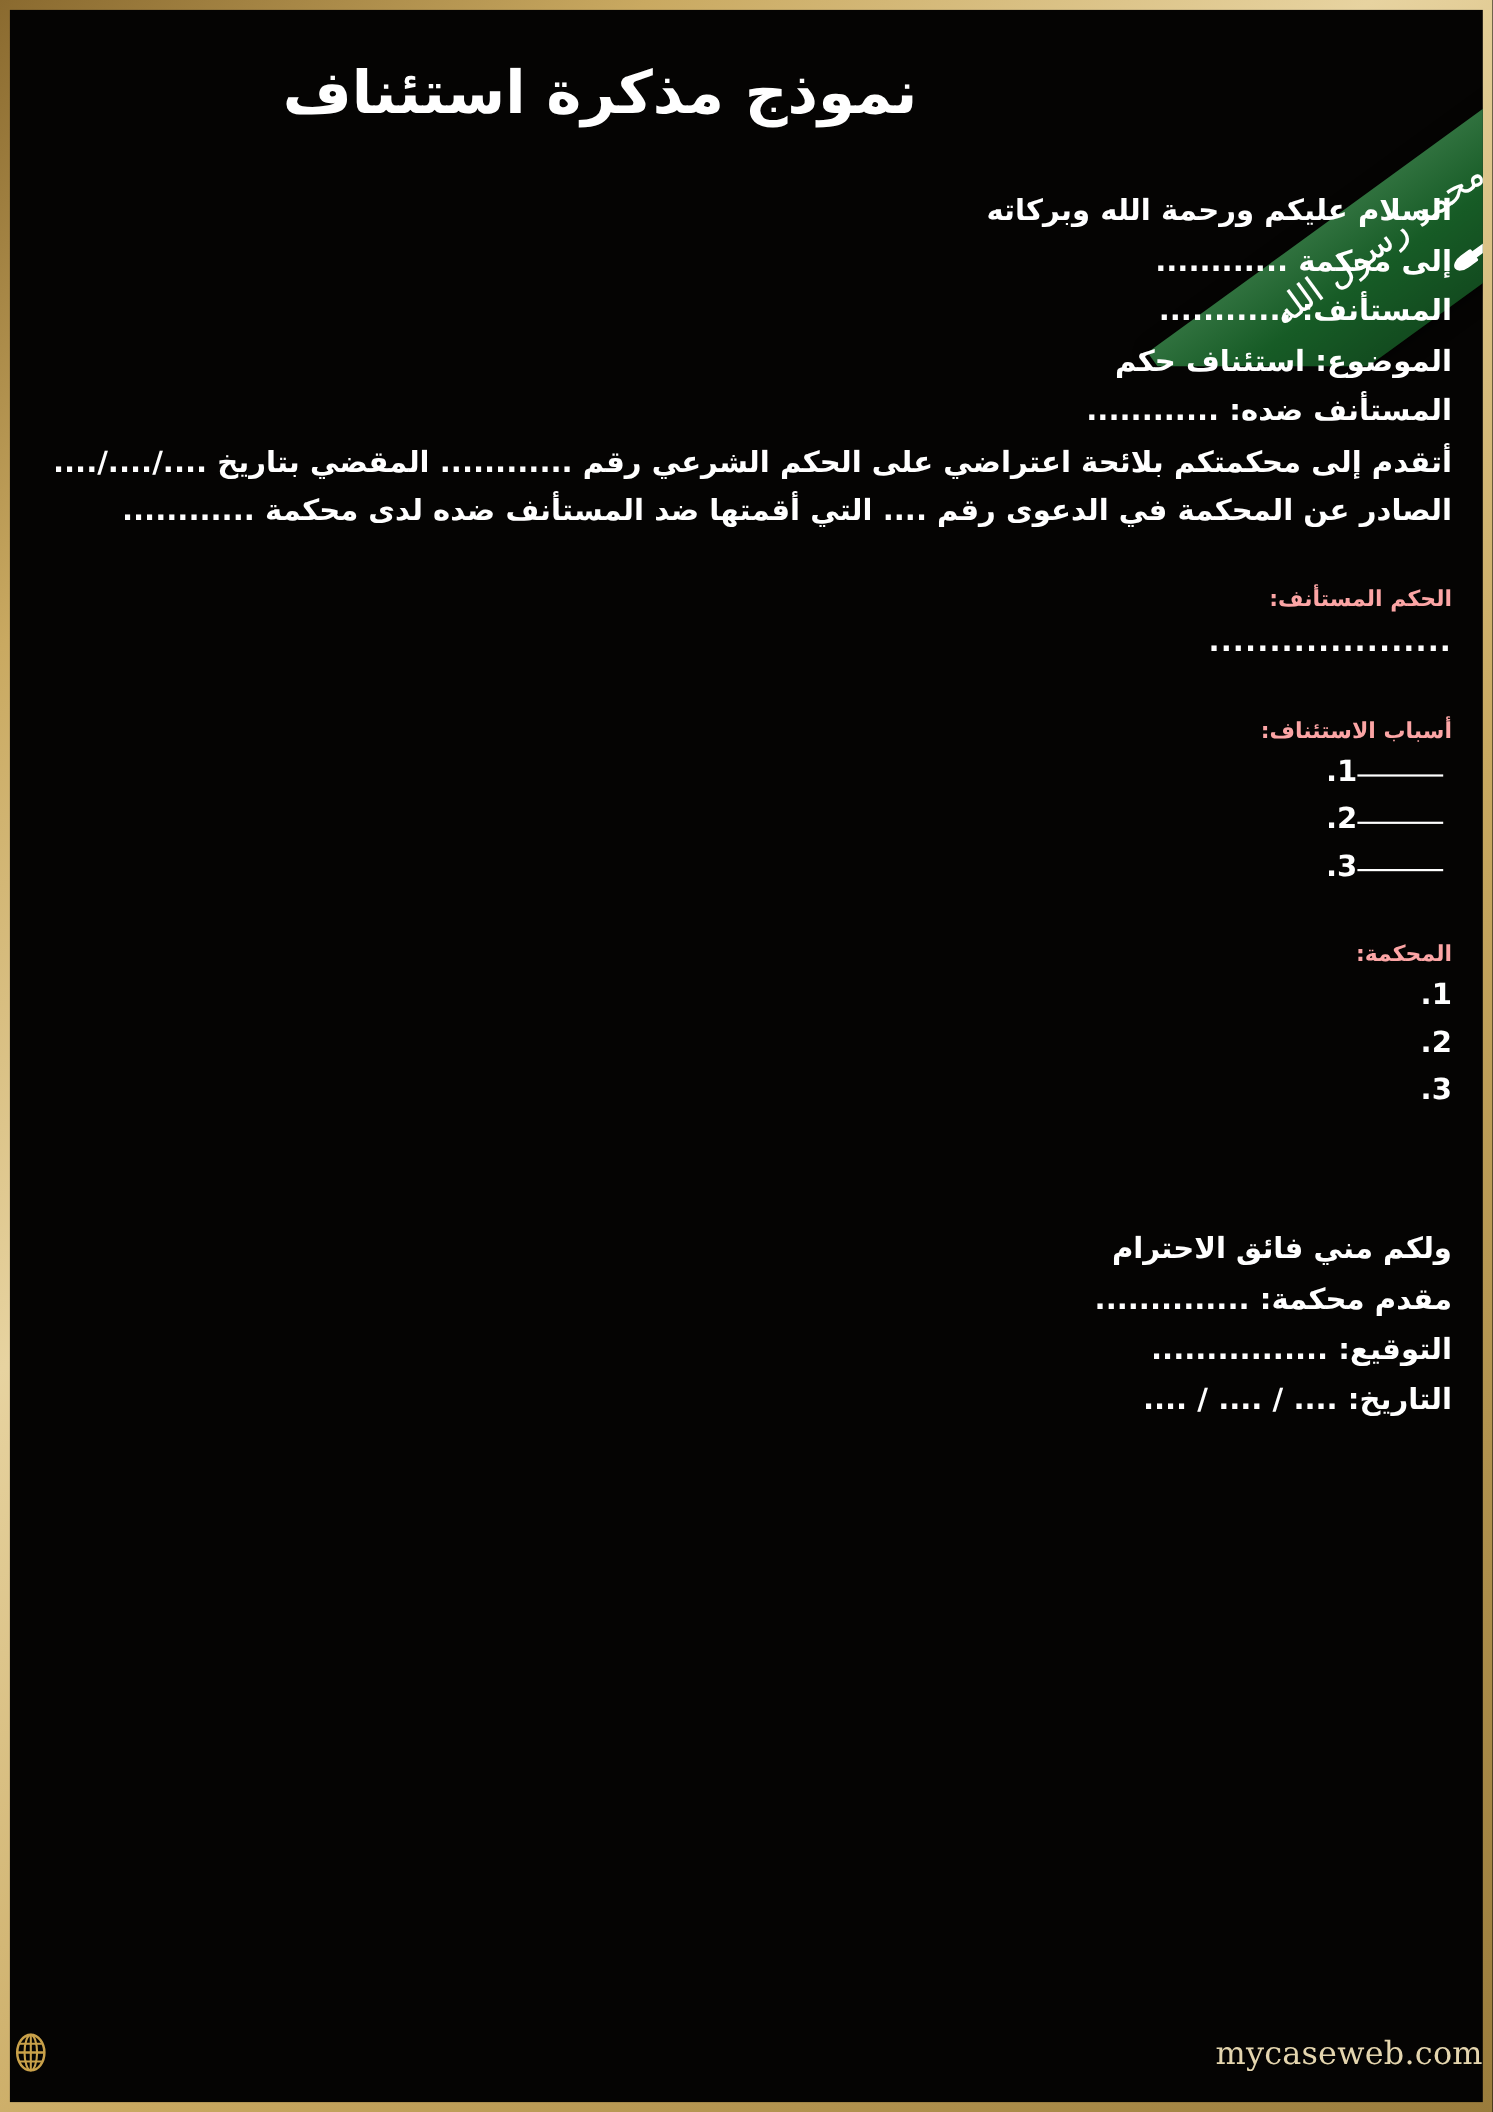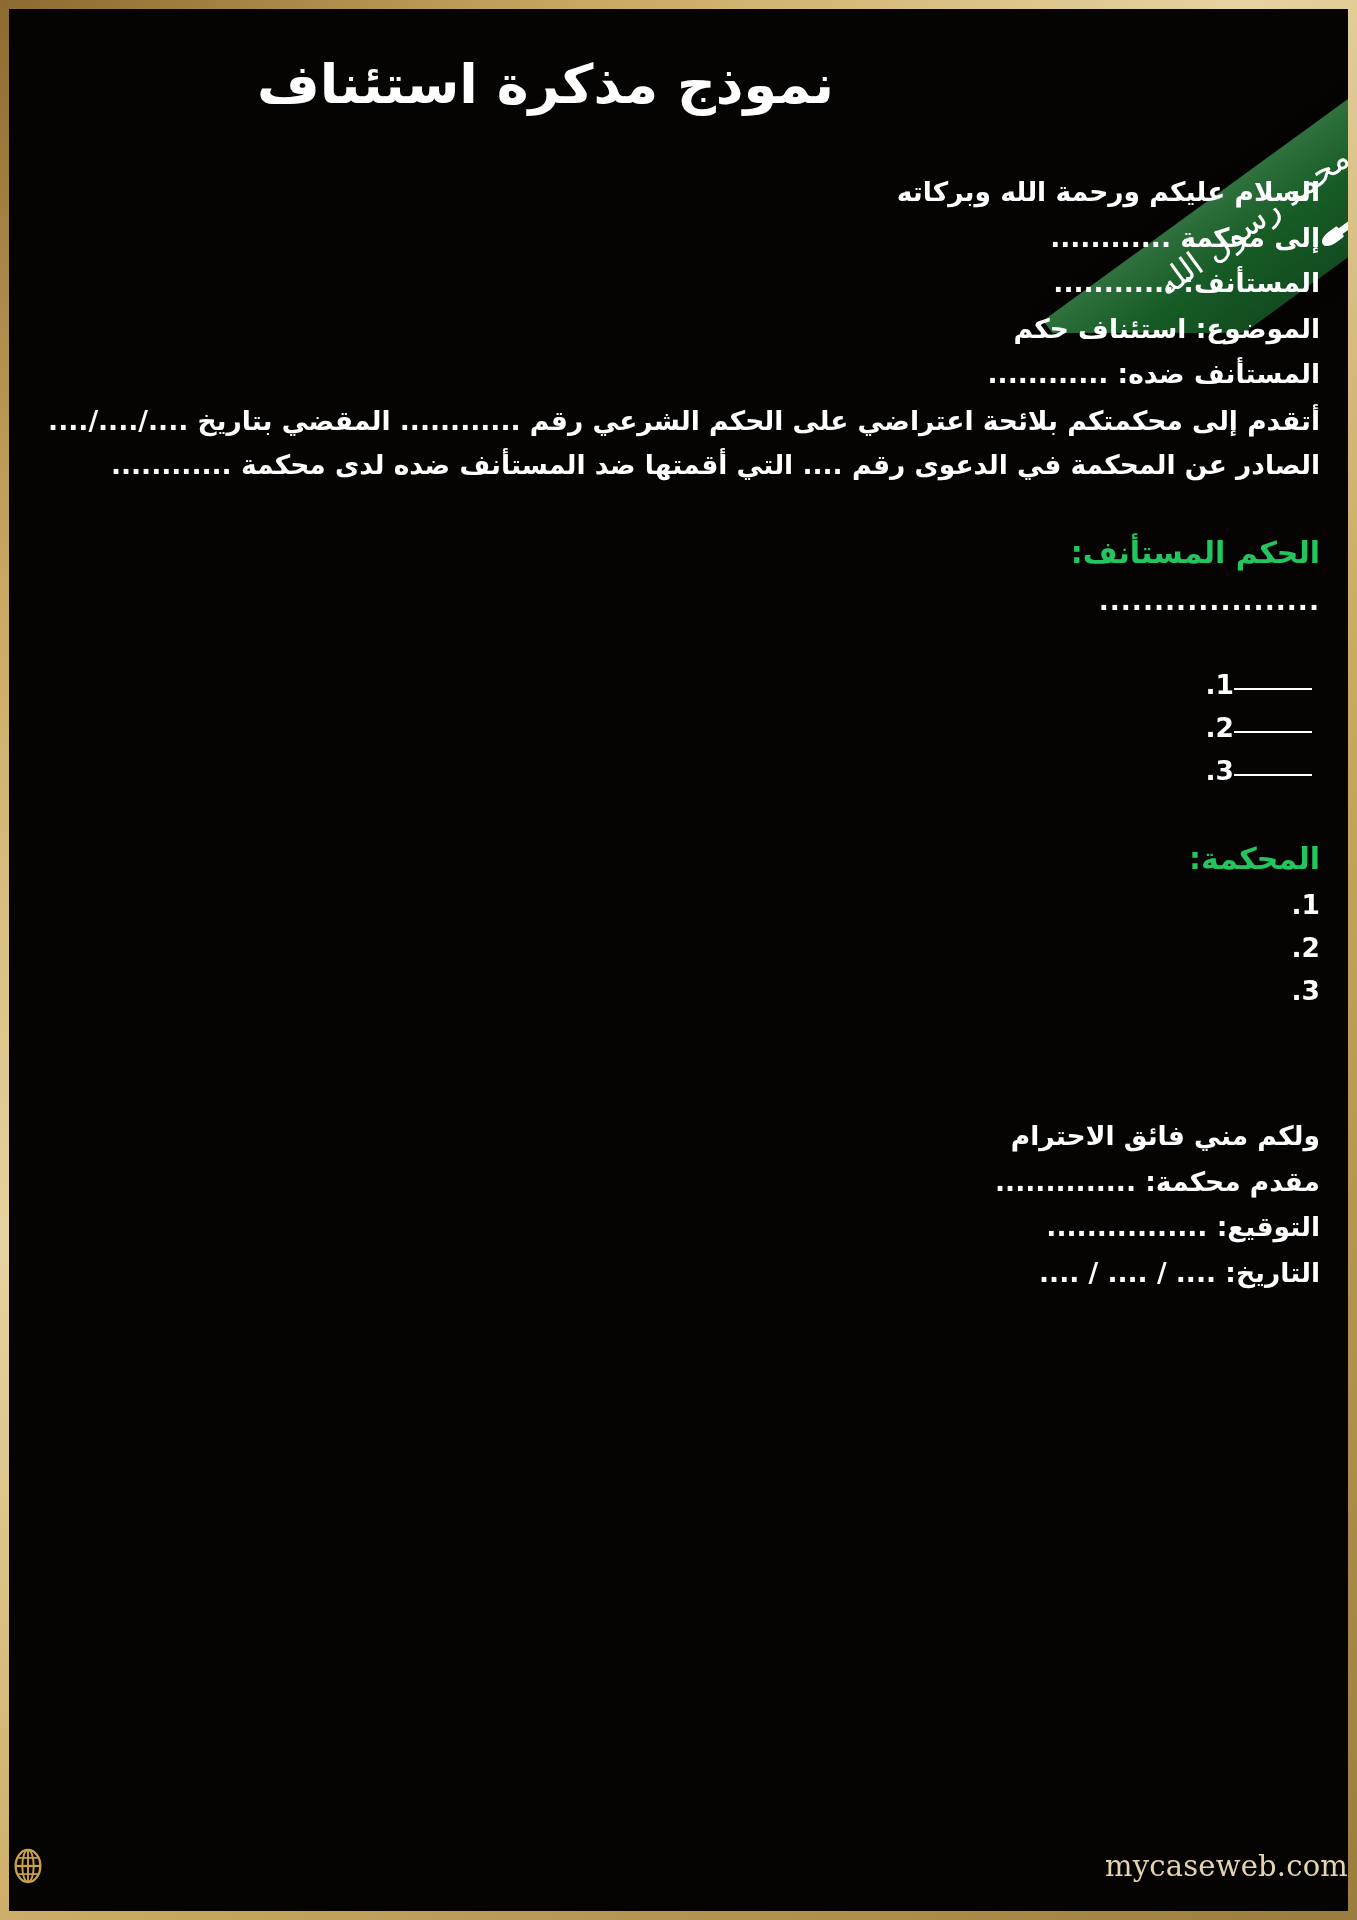--- a/index.html
+++ b/index.html
@@ -122,23 +122,23 @@
   }
   .line { white-space: pre-wrap; }
   .para {
     line-height: 1.66;
     margin-top: 2px;
   }
   .gap-lg { height: 40px; }
   .gap-md { height: 30px; }
 
   .heading {
-    font-size: 30px;
-    font-weight: bold;
-    color: #22c55e;
+    font-size: 20px;
+    font-weight: bold;
+    color: #fca5a5;
   }
   .dots-line {
     font-size: 26.5px;
     letter-spacing: 1px;
   }
 
   .num-list { list-style: none; }
   .num-item {
     display: block;
     text-align: right;
@@ -198,20 +198,21 @@
       <div class="line">الموضوع: استئناف حكم</div>
       <div class="line">المستأنف ضده: ............</div>
 
       <div class="para">أتقدم إلى محكمتكم بلائحة اعتراضي على الحكم الشرعي رقم ............ المقضي بتاريخ ..../..../.... الصادر عن المحكمة في الدعوى رقم .... التي أقمتها ضد المستأنف ضده لدى محكمة ............</div>
 
       <div class="gap-lg"></div>
       <div class="heading">الحكم المستأنف:</div>
       <div class="dots-line">....................</div>
 
       <div class="gap-lg"></div>
+      <div class="heading">أسباب الاستئناف:</div>
       <div class="num-list">
         <div class="num-item">
           <span class="rule"></span><span>1.</span>
         </div>
         <div class="num-item">
           <span class="rule"></span><span>2.</span>
         </div>
         <div class="num-item">
           <span class="rule"></span><span>3.</span>
         </div>

